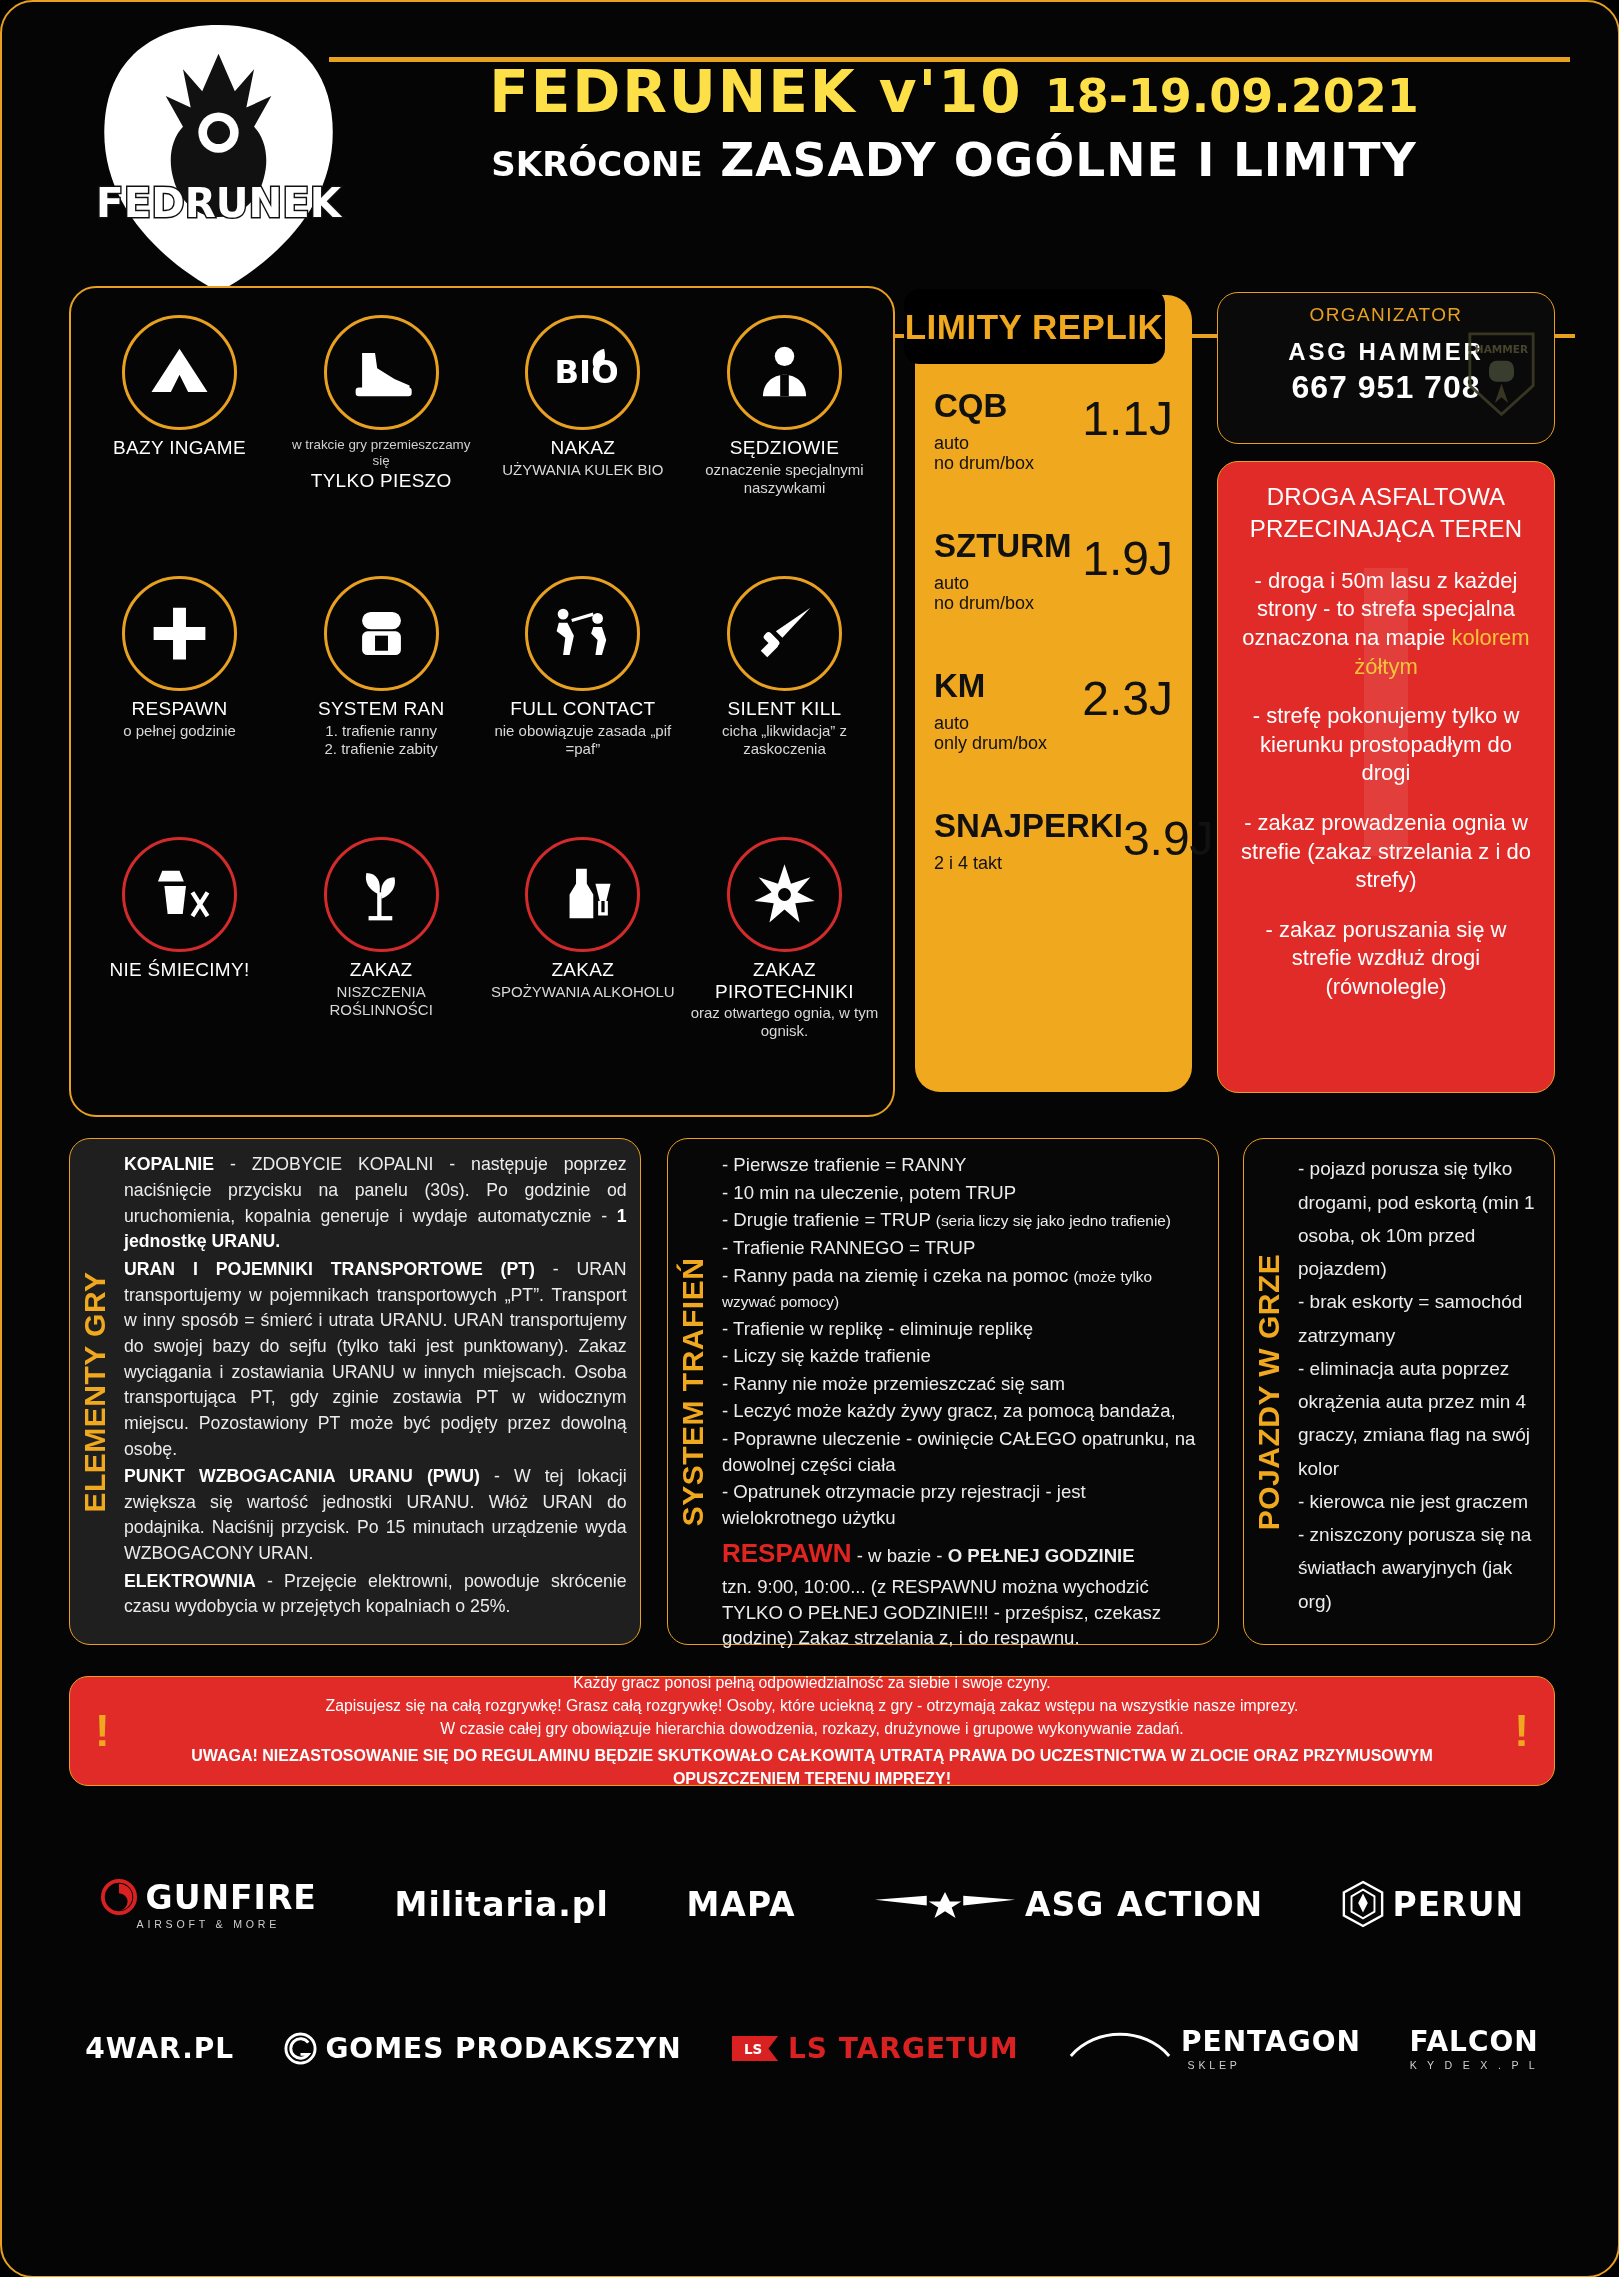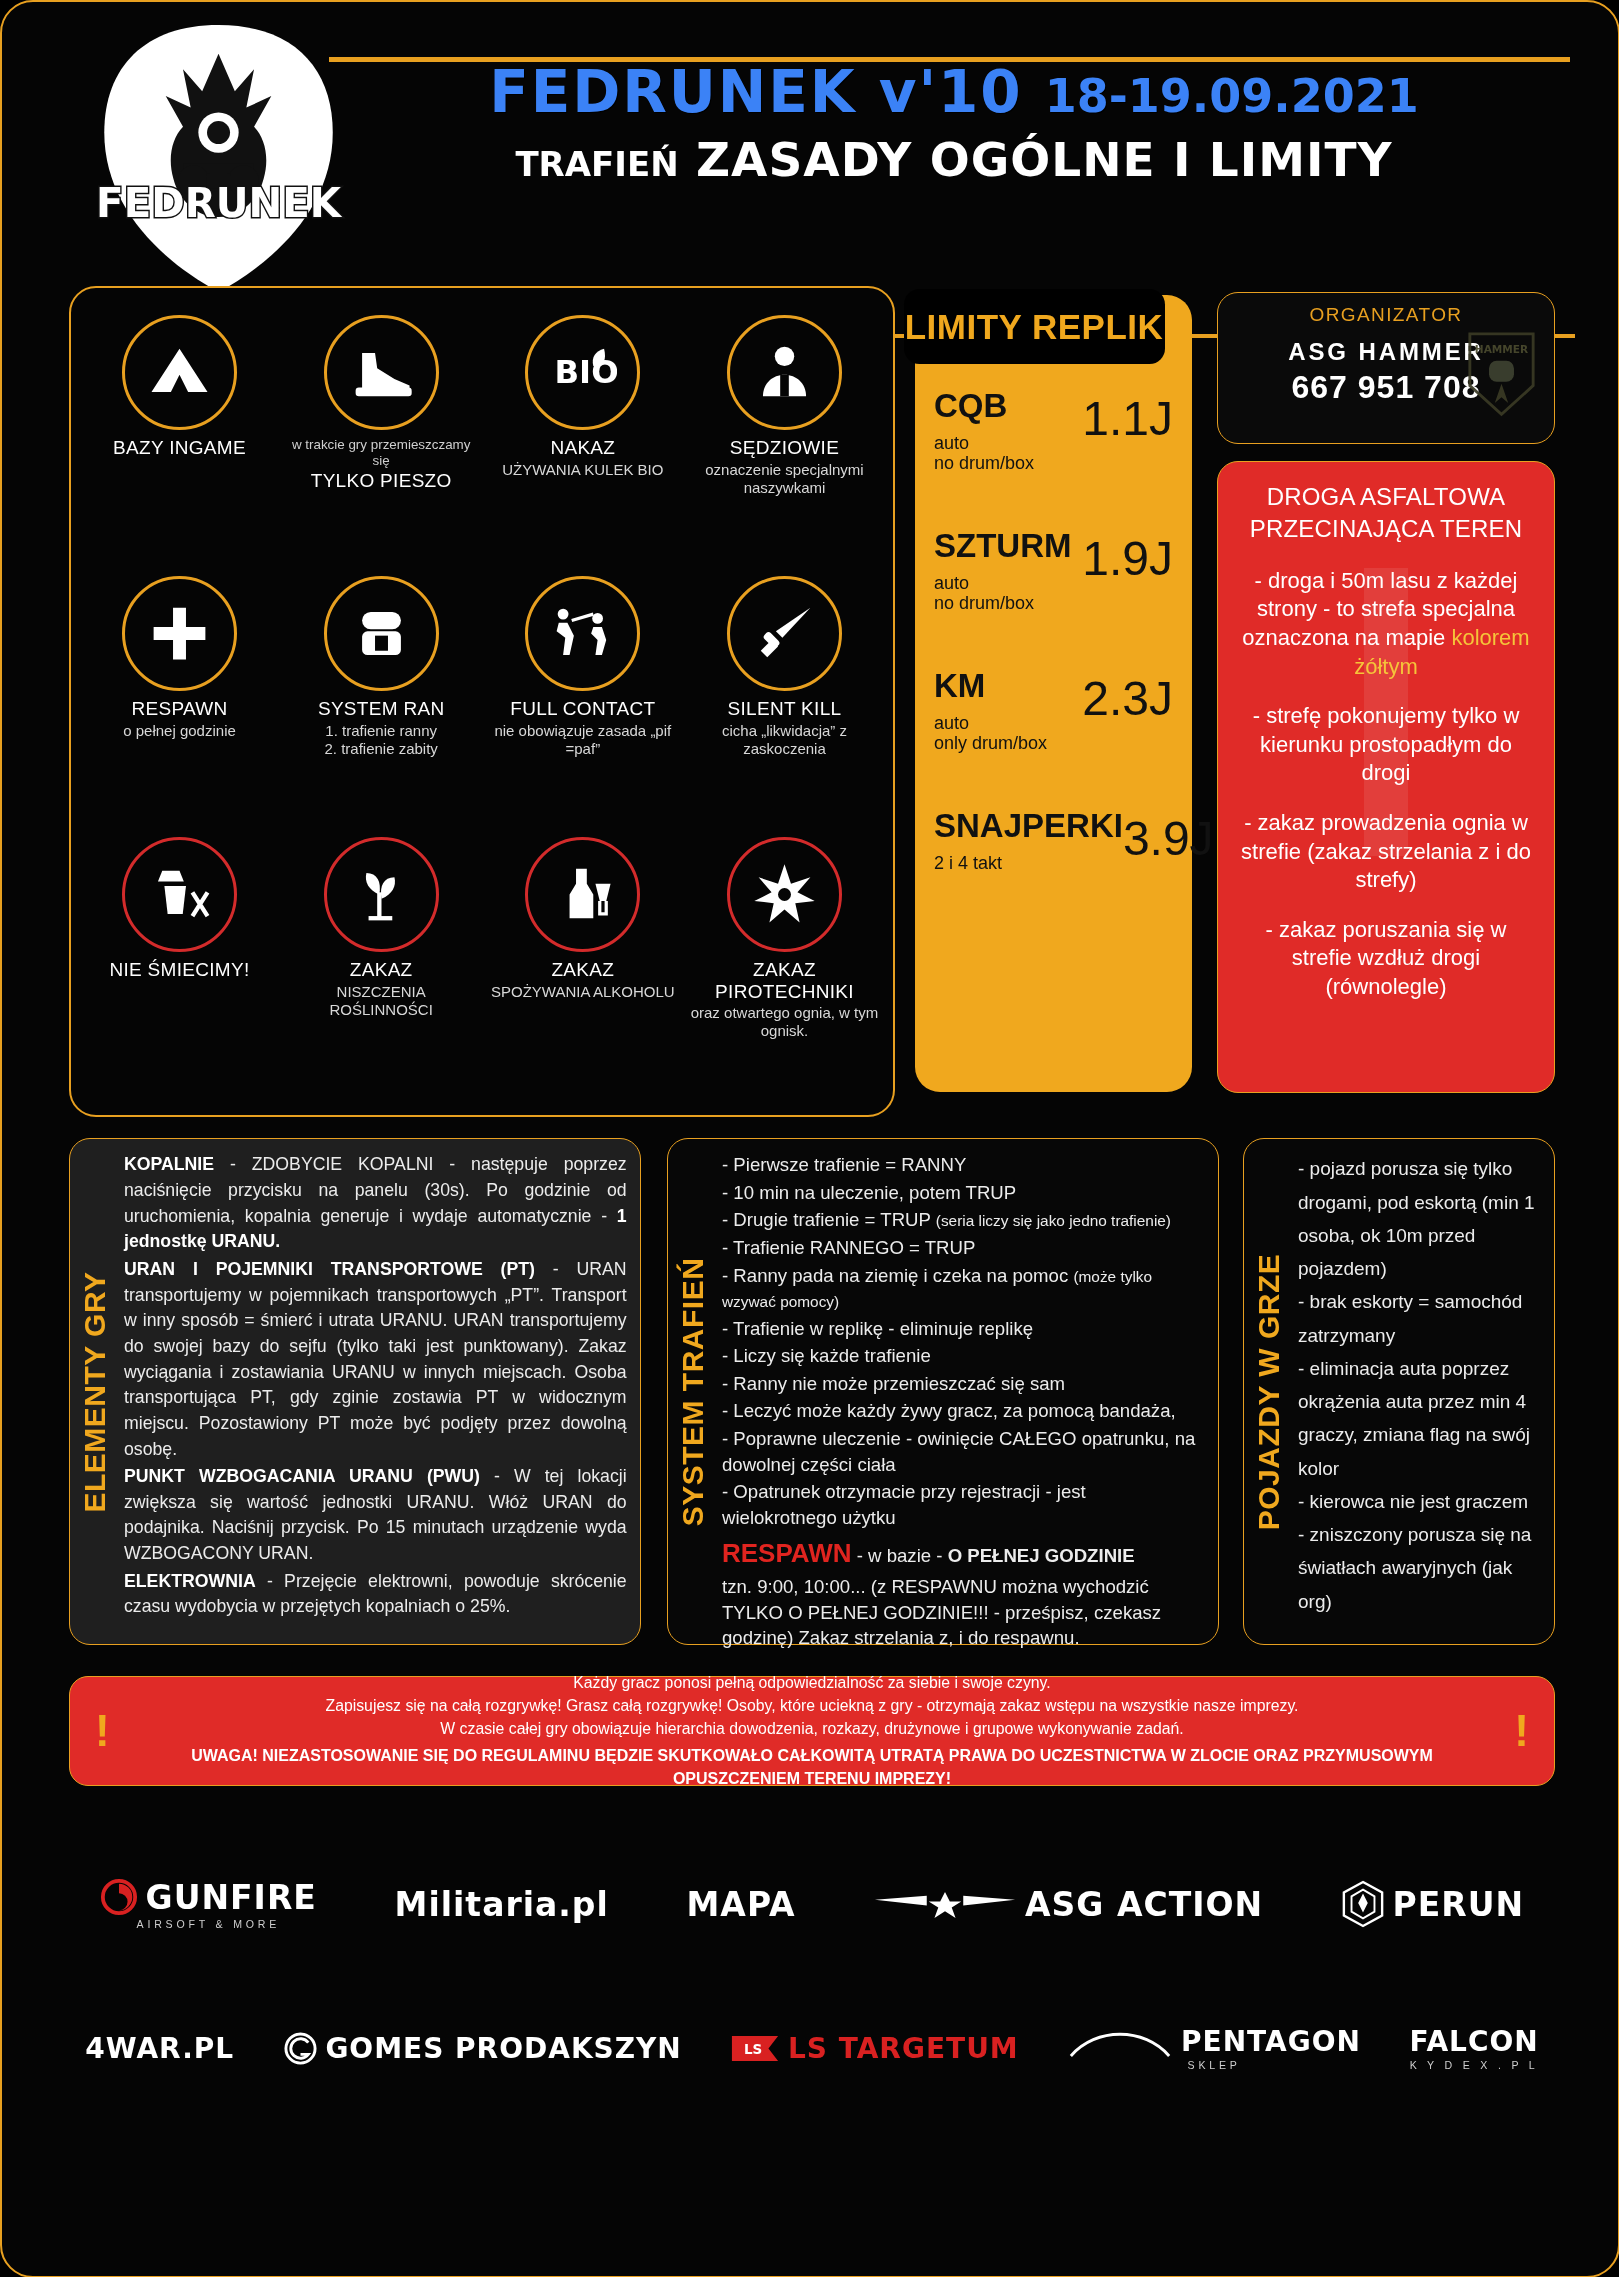--- a/index.html
+++ b/index.html
@@ -25,21 +25,21 @@
   }
   .logo-badge svg { width: 100%; height: 100%; display: block; }
 
   .title-rule {
     position: absolute; left: 327px; top: 55px; right: 48px; height: 4.8px;
     background: #E8A020;
   }
   .main-title {
     position: absolute; left: 331px; top: 60px; right: 43px;
     font-size: 58px; font-weight: 700; letter-spacing: 1.9px;
-    color: #3b82f6; text-align: center;
+    color: #fde047; text-align: center;
     font-family: "DejaVu Sans", sans-serif;
     line-height: 1.05;
     text-shadow: 1px 1px 0 #000;
   }
   .main-title .date { font-size: 46px; letter-spacing: 0px; }
   .sub-title {
     position: absolute; left: 331px; top: 130px; right: 43px;
     text-align: center; color: #ffffff;
     font-family: "DejaVu Sans", sans-serif;
     font-size: 47px; font-weight: 700; letter-spacing: 1px;
@@ -209,21 +209,21 @@
     </div>
 
     <div class="title-rule"></div>
 
     <div class="main-title">
       <span>FEDRUNEK v'10</span>
       <span class="date">18-19.09.2021</span>
     </div>
 
     <div class="sub-title">
-      <span class="small">TRAFIEŃ</span>
+      <span class="small">SKRÓCONE</span>
       <span>ZASADY OGÓLNE I LIMITY</span>
     </div>
 
     <div class="logo-divider"></div>
   </div>
 
   <div class="icon-panel">
     <div class="icon-grid" id="icon-grid">
         <div class="icon-cell">
           <div class="icon-circle">

